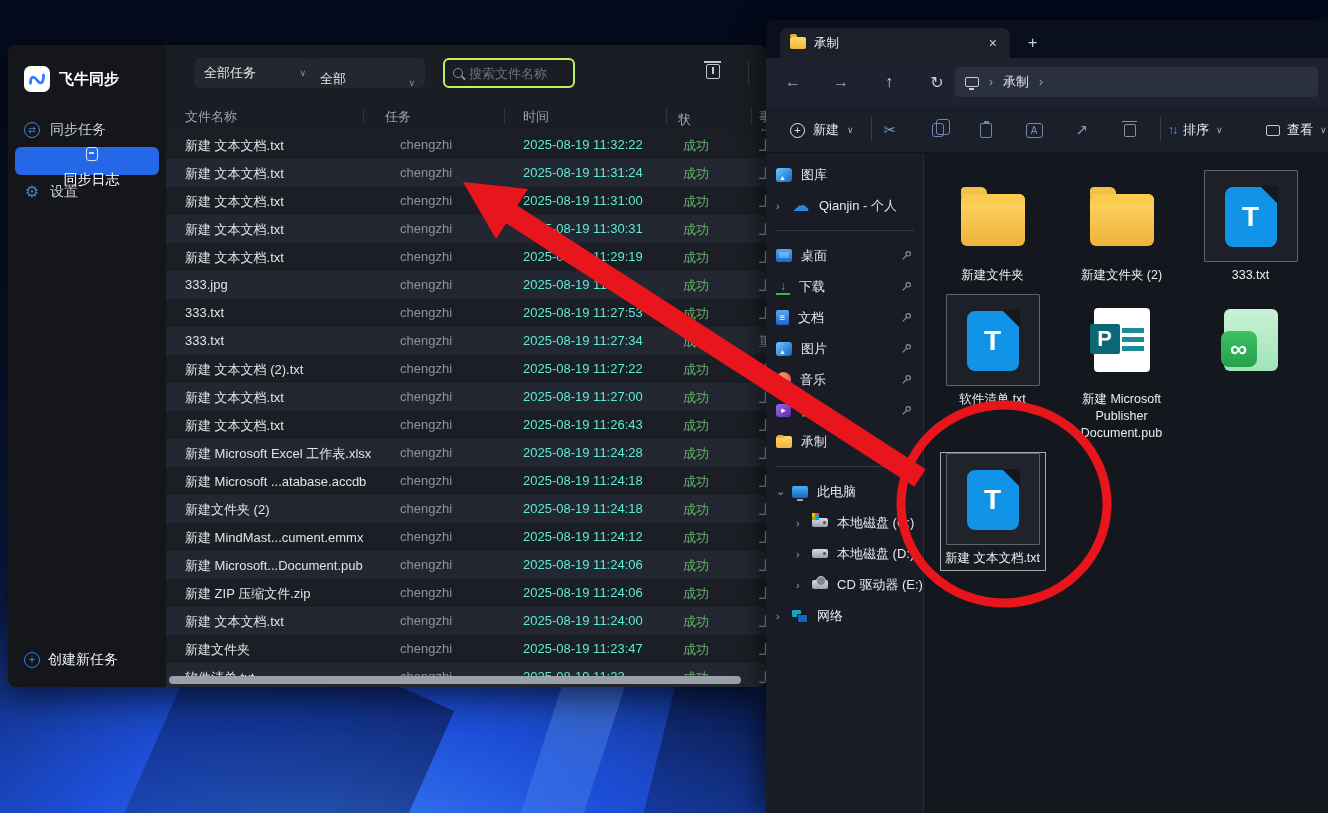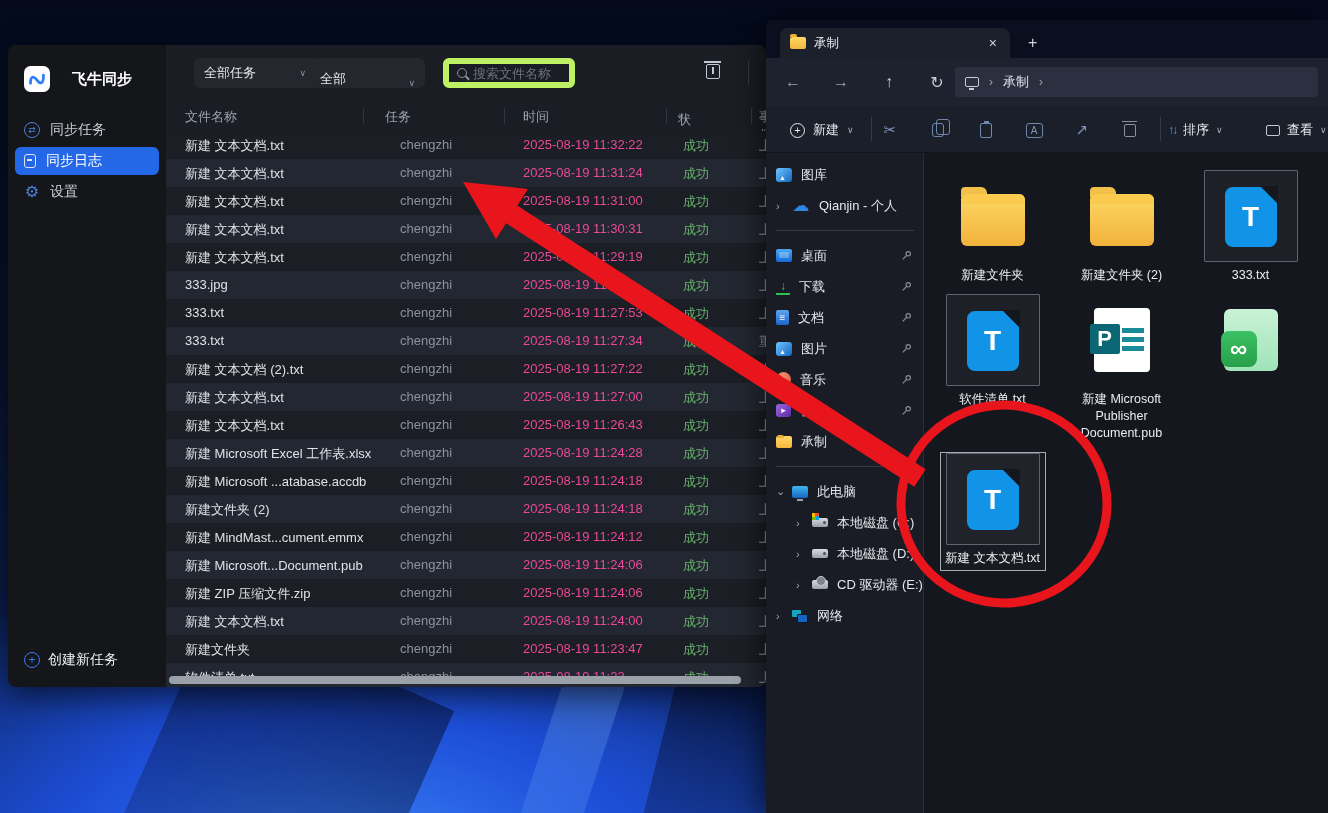--- a/index.html
+++ b/index.html
@@ -16,45 +16,45 @@
   .streak { position:absolute; pointer-events:none; }
   .s1 { left:120px; top:640px; width:260px; height:420px; background:linear-gradient(180deg,rgba(6,16,50,.55),rgba(6,16,50,0)); transform:rotate(24deg); }
   .s2 { left:520px; top:620px; width:60px; height:400px; background:linear-gradient(180deg,rgba(120,180,255,.35),rgba(120,180,255,0)); transform:rotate(18deg); }
   .s3 { left:640px; top:640px; width:200px; height:400px; background:linear-gradient(180deg,rgba(4,10,34,.6),rgba(4,10,34,0)); transform:rotate(14deg); }
 
   
   .sync-win { position:absolute; left:8px; top:45px; width:758px; height:642px;
     border-radius:8px; overflow:hidden; display:flex; background:#1a1d23;
     box-shadow:0 10px 30px rgba(0,0,0,.55); }
   .sync-side { width:158px; background:#141619; padding-top:15px; position:relative; flex:none; }
-  .brand { display:flex; align-items:center; gap:22px; padding:6px 0 6px 16px; }
+  .brand { display:flex; align-items:center; gap:9px; padding:6px 0 6px 16px; }
   .applogo { width:26px; height:26px; flex:none; }
   .brand-name { color:#fff; font-size:15px; font-weight:bold; }
   .side-menu { margin-top:18px; }
   .side-item { display:flex; align-items:center; gap:10px; height:28px; margin:3px 7px;
     padding-left:9px; border-radius:6px; color:#c9cfd8; font-size:14px; cursor:pointer; }
-  .side-item.active { background:#2468e8; color:#fff; }
+  .side-item.active { background:#2468e8; color:#fff;flex-direction:column; }
   .sicon { width:16px; height:16px; position:relative; display:inline-flex; align-items:center; justify-content:center; flex:none; }
   [data-icon="sync"] { border:1.5px solid #4d7fd4; border-radius:50%; }
   [data-icon="sync"]::before { content:"⇄"; font-size:9px; color:#4d7fd4; line-height:1; }
   [data-icon="log"] { width:12px; height:14px; border:1.5px solid #dfe5ee; border-radius:3px; }
   [data-icon="log"]::before { content:""; position:absolute; left:2px; top:4px; width:5px; height:1.5px; background:#dfe5ee; }
   [data-icon="gear"]::before { content:"⚙"; font-size:16px; color:#4d7fd4; line-height:1; }
   .create-task { position:absolute; left:16px; bottom:18px; display:flex; align-items:center; gap:8px;
     color:#eef1f5; font-size:14px; cursor:pointer; }
   .plus-ic { width:16px; height:16px; border:1.5px solid #2e7ef7; border-radius:50%; color:#2e7ef7;
     display:inline-flex; align-items:center; justify-content:center; font-size:12px; line-height:1; }
 
   .sync-main { position:relative; flex:1; background:#1a1d23; overflow:hidden; }
   .filt-row { position:absolute; left:0; top:13px; width:100%; height:30px; }
   .chip { position:absolute; height:30px; background:#24272e; border-radius:6px; display:flex;
     align-items:center; justify-content:space-between; padding:0 10px; color:#e3e6ea; font-size:13px; cursor:pointer; }
   .chip .chev { color:#8b929c; font-size:9px; margin-left:8px; }
   .chip1 { left:28px; width:122px; } .chip2 { left:144px; width:115px;align-items:flex-end; }
-  .searchbox { position:absolute; left:277px; top:0; width:132px; height:30px; border:6px solid #bef264;
+  .searchbox { position:absolute; left:277px; top:0; width:132px; height:30px; border:2px solid #bef264;
     border-radius:6px; display:flex; align-items:center; padding:0 8px; gap:6px; }
   .mag { width:10px; height:10px; border:1.5px solid #8b929c; border-radius:50%; position:relative; flex:none; }
   .mag::after { content:""; position:absolute; width:5px; height:1.5px; background:#8b929c;
     right:-4px; bottom:-1px; transform:rotate(45deg); }
   .searchbox input { background:transparent; border:none; outline:none; color:#cfd4da; font-size:13px; width:100%;
     font-family:inherit; }
   .searchbox input::placeholder { color:#6b7280; }
   .trash { position:absolute; left:540px; top:6px; width:14px; height:15px; border:1.5px solid #c3c9d1;
     border-radius:2px; cursor:pointer; }
   .trash::before { content:""; position:absolute; left:-3.5px; top:-4.5px; width:17px; height:2px; background:#c3c9d1; }
@@ -65,21 +65,21 @@
   .thead span { position:absolute; top:3px; }
   .h-name { left:19px; } .h-task { left:219px; } .h-time { left:357px; } .h-status { left:512px; } .h-event { left:593px; }
   .h-chev { color:#7c8term7; font-size:9px; }
   .hsep { position:absolute; top:4px; width:1px; height:16px; background:#31363e; }
   .hs1{left:197px;} .hs2{left:338px;} .hs3{left:500px;} .hs4{left:585px;}
   .rows { position:absolute; left:0; top:86px; width:100%; }
   .trow { position:relative; height:28px; font-size:13px; background:#1b1e24; cursor:default; }
   .trow:nth-child(even) { background:#232731; }
   .trow span { position:absolute; top:6px; white-space:nowrap; }
   .c-name { left:19px; color:#dfe3e8; } .c-task { left:234px; color:#8a929e; }
-  .c-time { left:357px; color:#ec4899;text-align:right; } .c-status { left:517px; color:#67b26d; }
+  .c-time { left:357px; color:#5eead4;text-align:right; } .c-status { left:517px; color:#67b26d; }
   .c-event { left:593px; color:#9aa3b0; width:30px; overflow:hidden; }
   .hscroll { position:absolute; left:0; bottom:3px; width:100%; height:8px; }
   .hscroll .thumb { position:absolute; left:3px; top:0; width:572px; height:8px; background:#9aa1a8; border-radius:4px; }
 
   
   .exp-win { position:absolute; left:766px; top:20px; width:562px; height:793px;
     border-top-left-radius:8px; overflow:hidden; background:#191c24; box-shadow:-6px 0 24px rgba(0,0,0,.5); }
   .tabbar { position:relative; height:38px; background:#0a0f1f; }
   .tab { position:absolute; left:14px; top:8px; width:230px; height:30px; background:#1b202b;
     border-radius:8px 8px 0 0; display:flex; align-items:center; padding:0 10px; gap:8px; cursor:pointer; }

